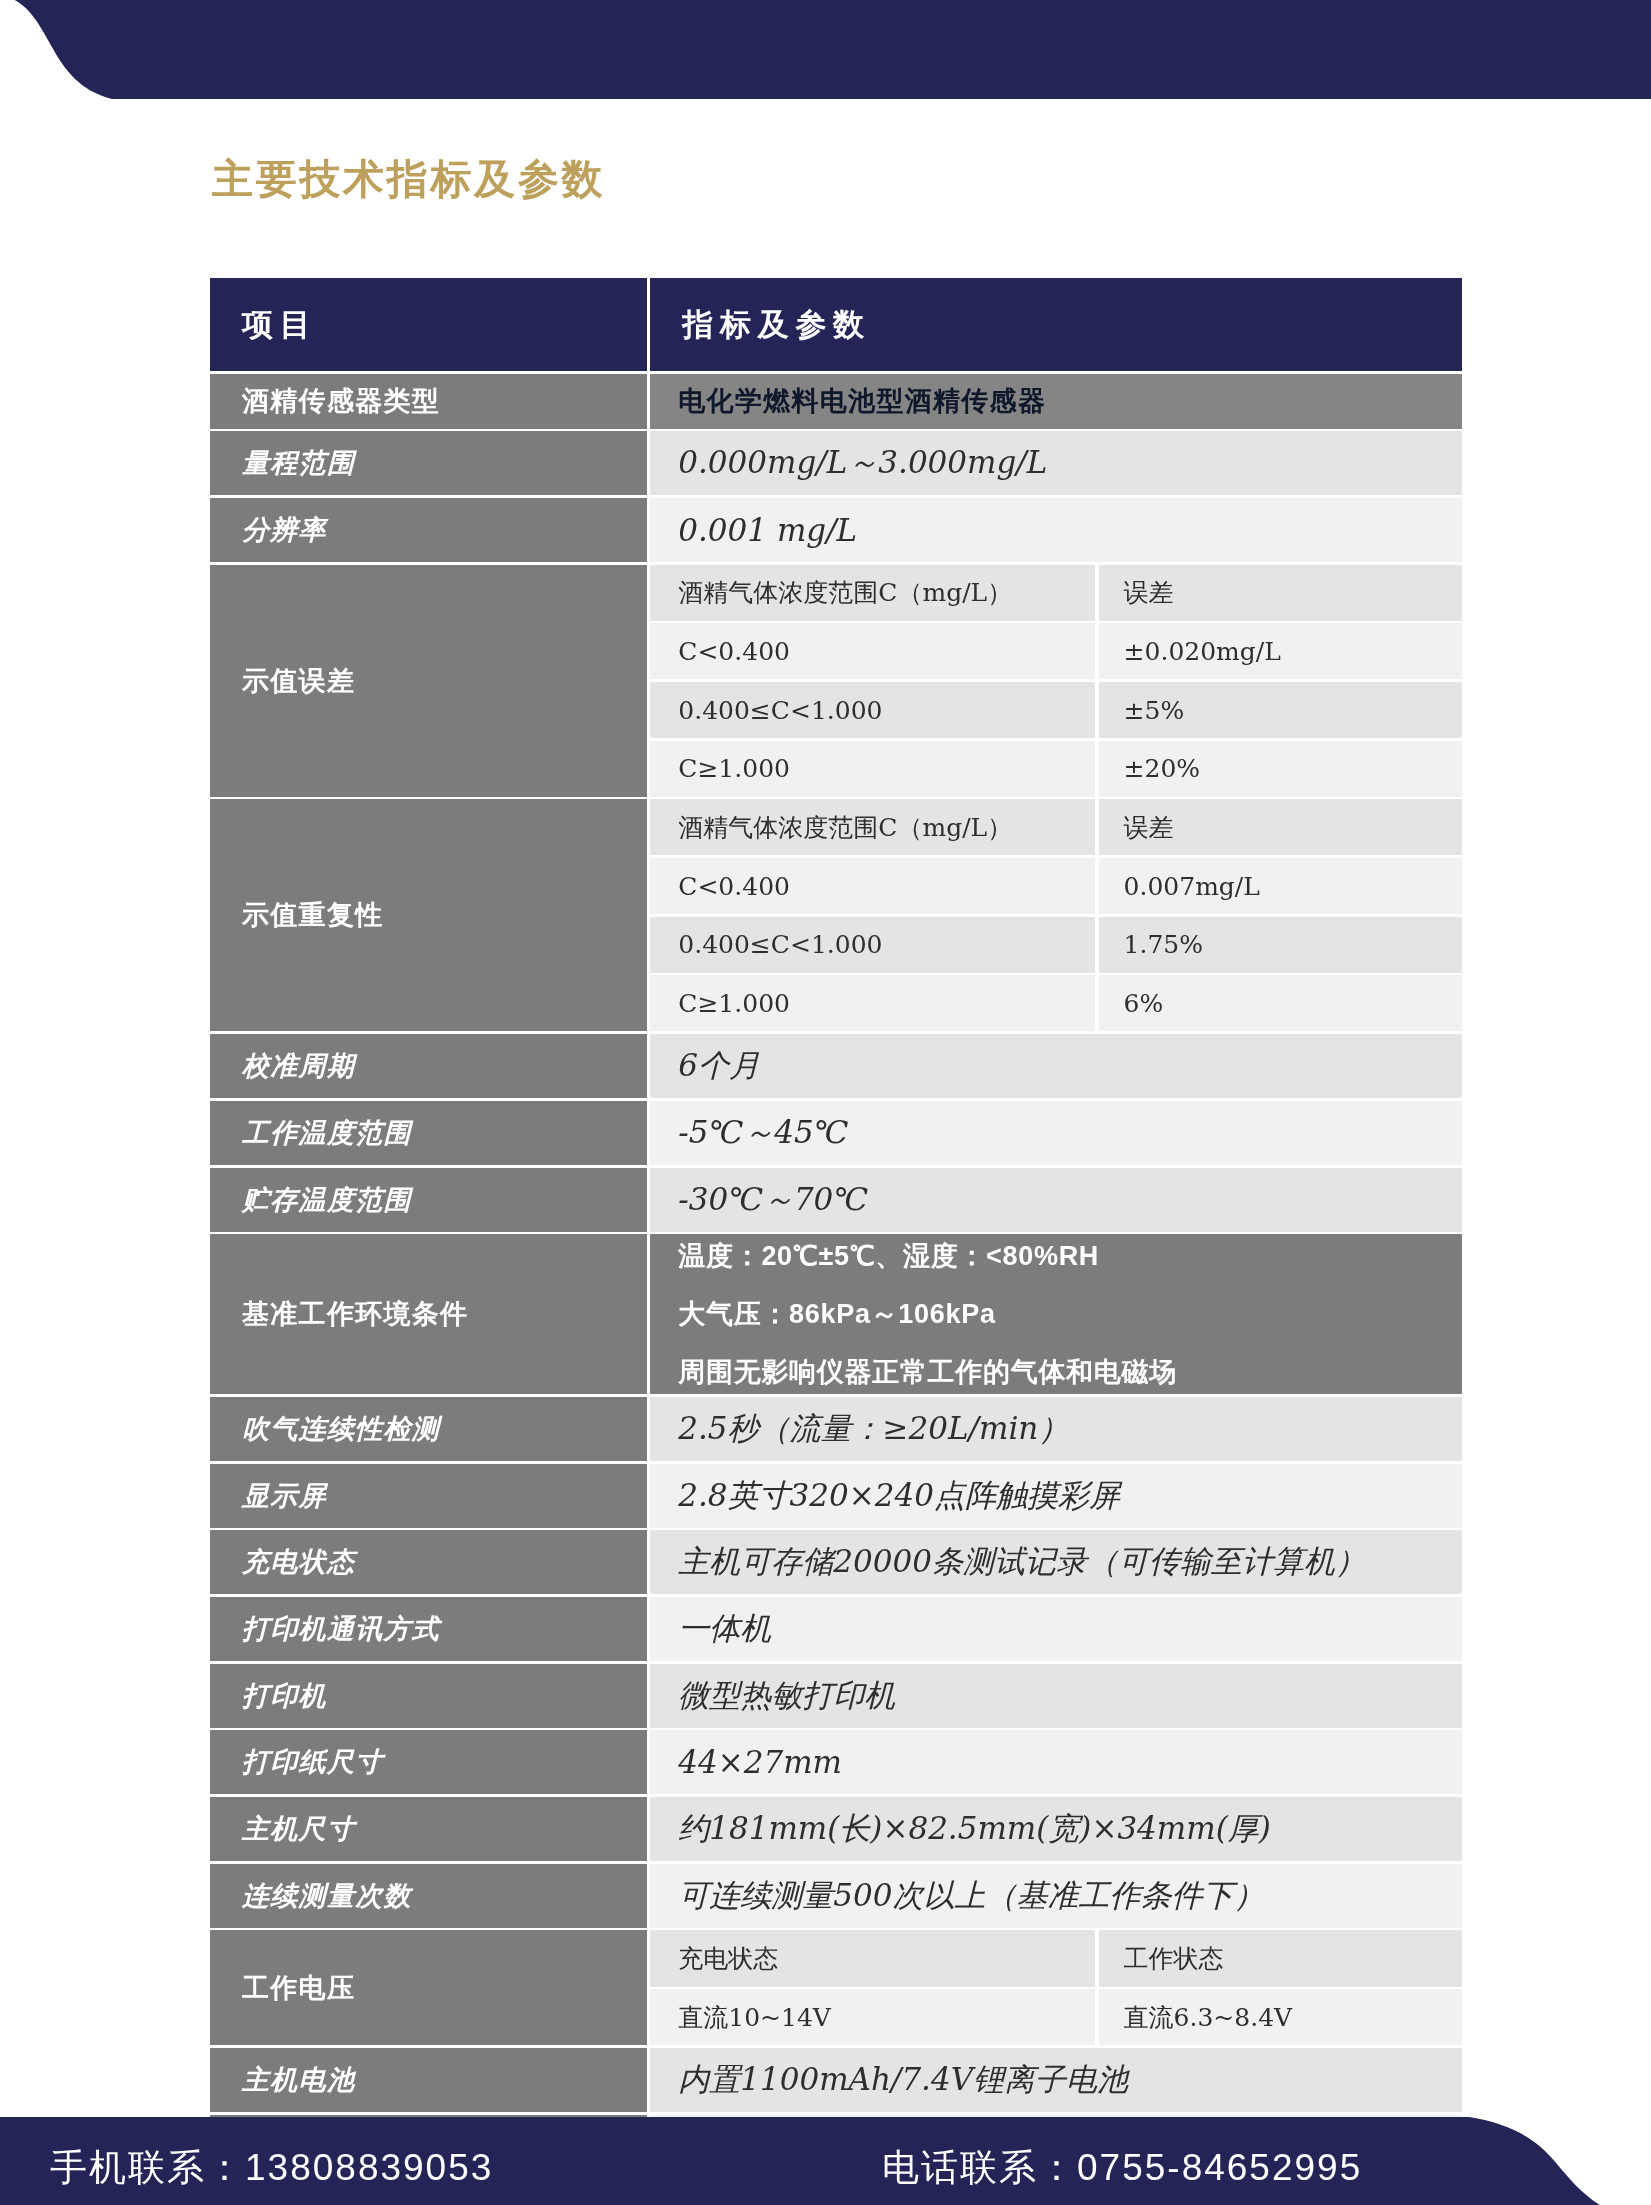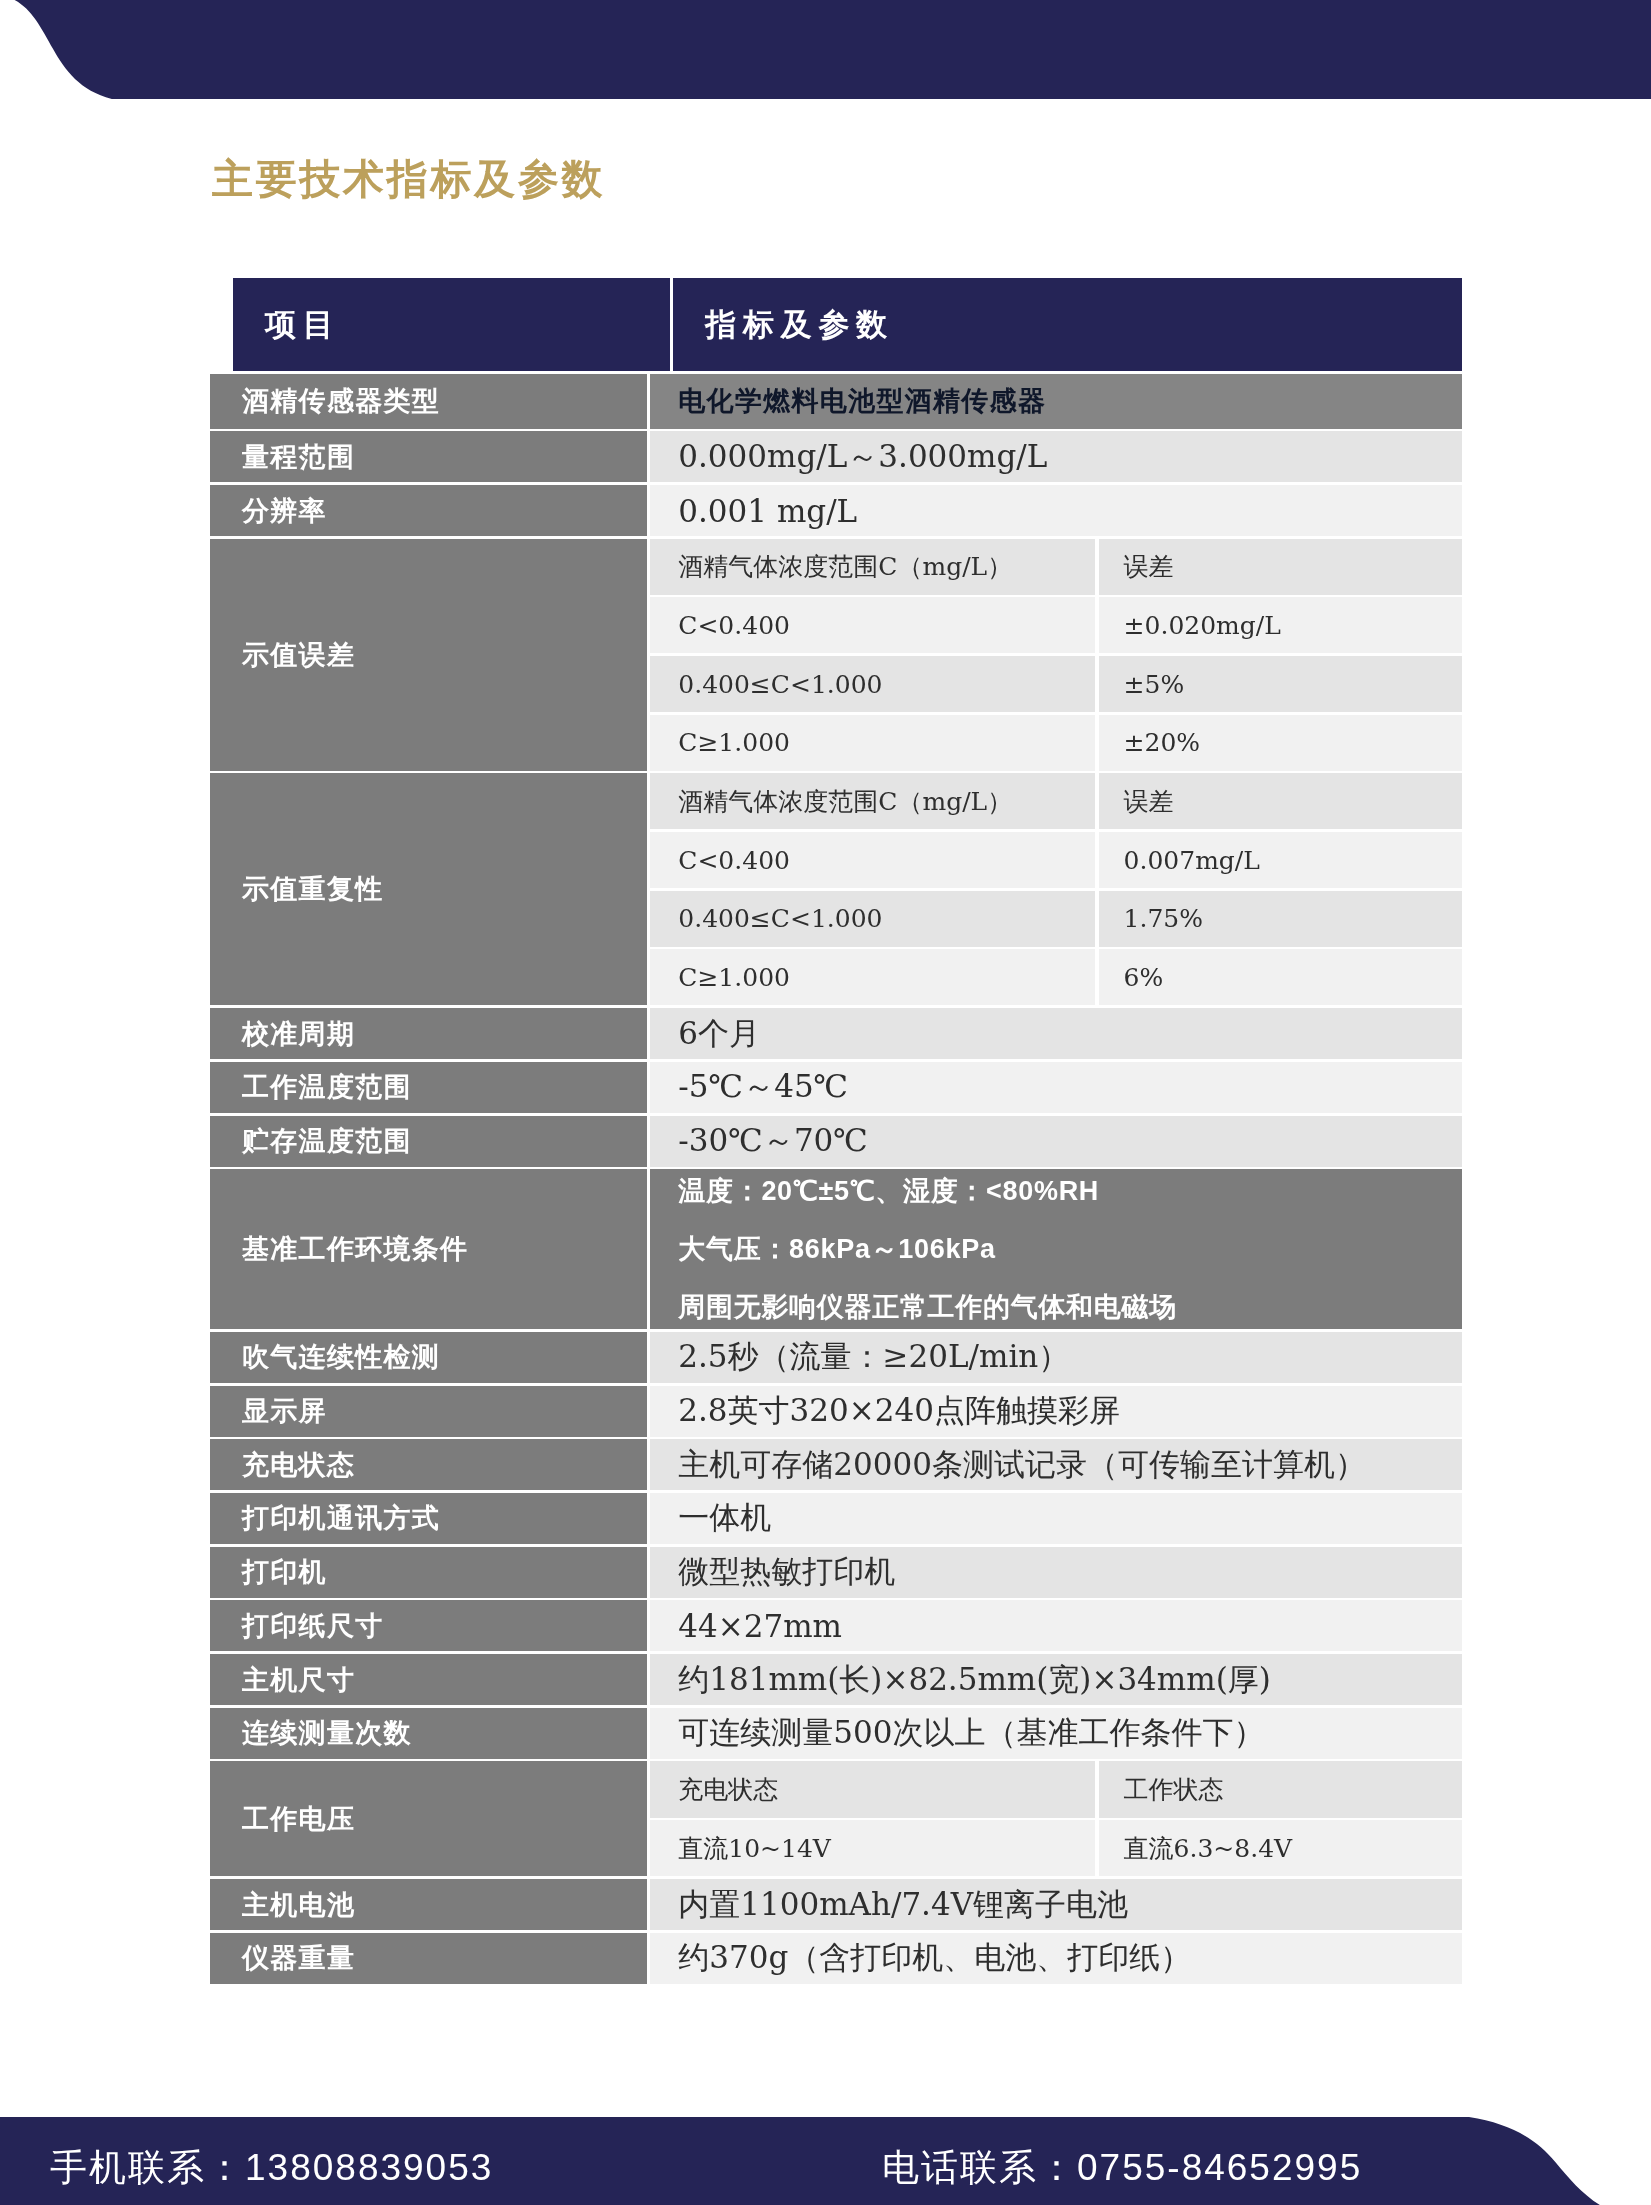--- a/index.html
+++ b/index.html
@@ -12,39 +12,39 @@
 
   
   .page-title{position:absolute;left:212px;top:152px;font-size:41px;font-weight:bold;
               color:#bca05c;letter-spacing:2.7px;font-family:"Liberation Sans",sans-serif;}
 
   
   .spec-table{position:absolute;left:210px;top:278px;width:1252px;}
   .t-row{display:flex;column-gap:3.3px;margin-bottom:2.7px;}
   *{box-sizing:border-box;}
 
-  .hdr{height:93px;margin-left:23px;}
+  .hdr{height:93px;}
   .hcell{background:#252456;color:#ffffff;font-weight:bold;font-size:31px;
          display:flex;align-items:center;padding-left:32px;letter-spacing:6.7px;}
   .hc1{width:437px;flex:0 0 437px;}
   .hc2{flex:1;}
 
   .lbl{width:437px;flex:0 0 437px;background:#7c7c7c;color:#ffffff;font-weight:bold;
        font-size:27px;display:flex;align-items:center;padding-left:32px;letter-spacing:1.3px;}
   .val{flex:1;display:flex;align-items:center;padding-left:28px;font-size:31px;color:#2e2e2e;
        font-family:"DejaVu Serif","Liberation Serif",serif;}
   .shade-a{background:#e4e4e4;}
   .shade-b{background:#f1f1f1;}
   .val.gray{background:#858585;color:#0f172a;font-weight:bold;font-size:27px;
             font-family:"Liberation Sans",sans-serif;letter-spacing:1.3px;}
   .val.multiline{flex-direction:column;align-items:flex-start;justify-content:space-between;
                  background:#7c7c7c;color:#ffffff;font-weight:bold;font-size:27px;line-height:44px;
                  font-family:"Liberation Sans",sans-serif;letter-spacing:0.7px;}
 
-  .row-plain{height:51px;}
+  .row-plain{height:64px;font-style:italic;}
   .row-first{height:55px;}
   .row-env{height:160px;}
   .row-group{height:232px;}
   .row-group2{height:115px;}
 
   .subs{flex:1;display:flex;flex-direction:column;row-gap:2.7px;}
   .subrow{display:flex;column-gap:3.3px;flex:1;}
   .sc{display:flex;align-items:center;font-size:25px;color:#2e2e2e;
       font-family:"DejaVu Serif","Liberation Serif",serif;}
   .sc1{width:445px;flex:0 0 445px;padding-left:28px;}

